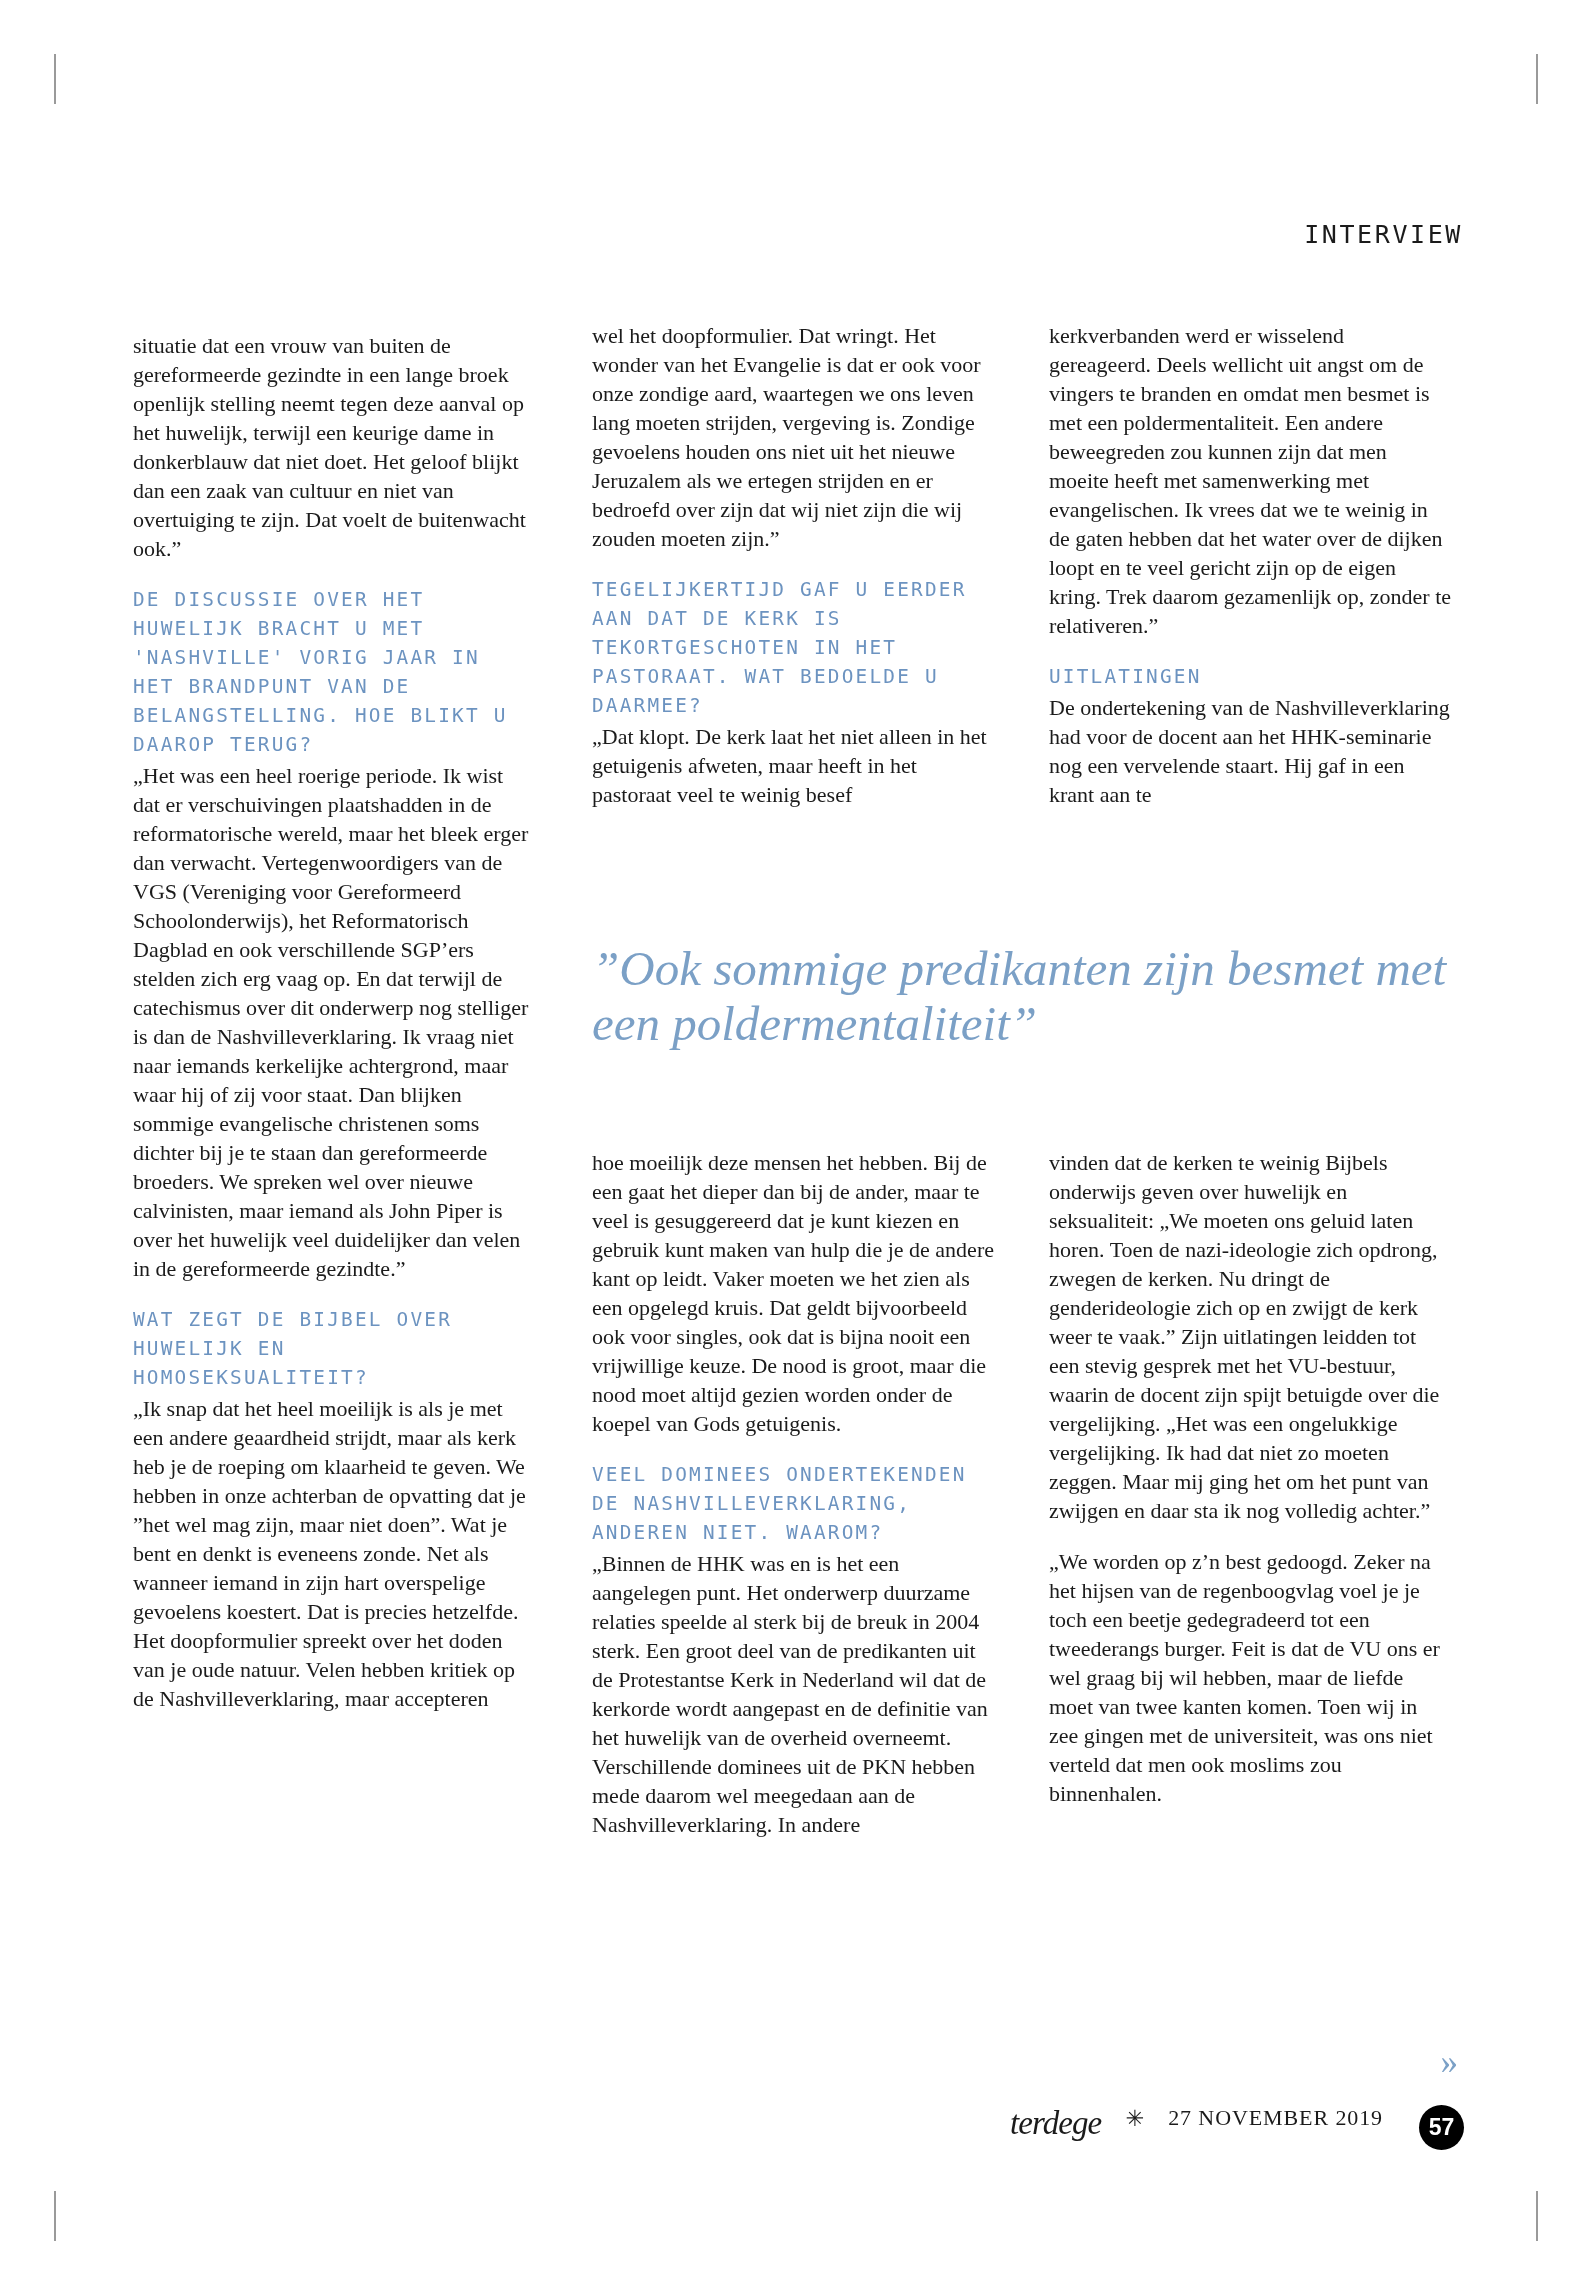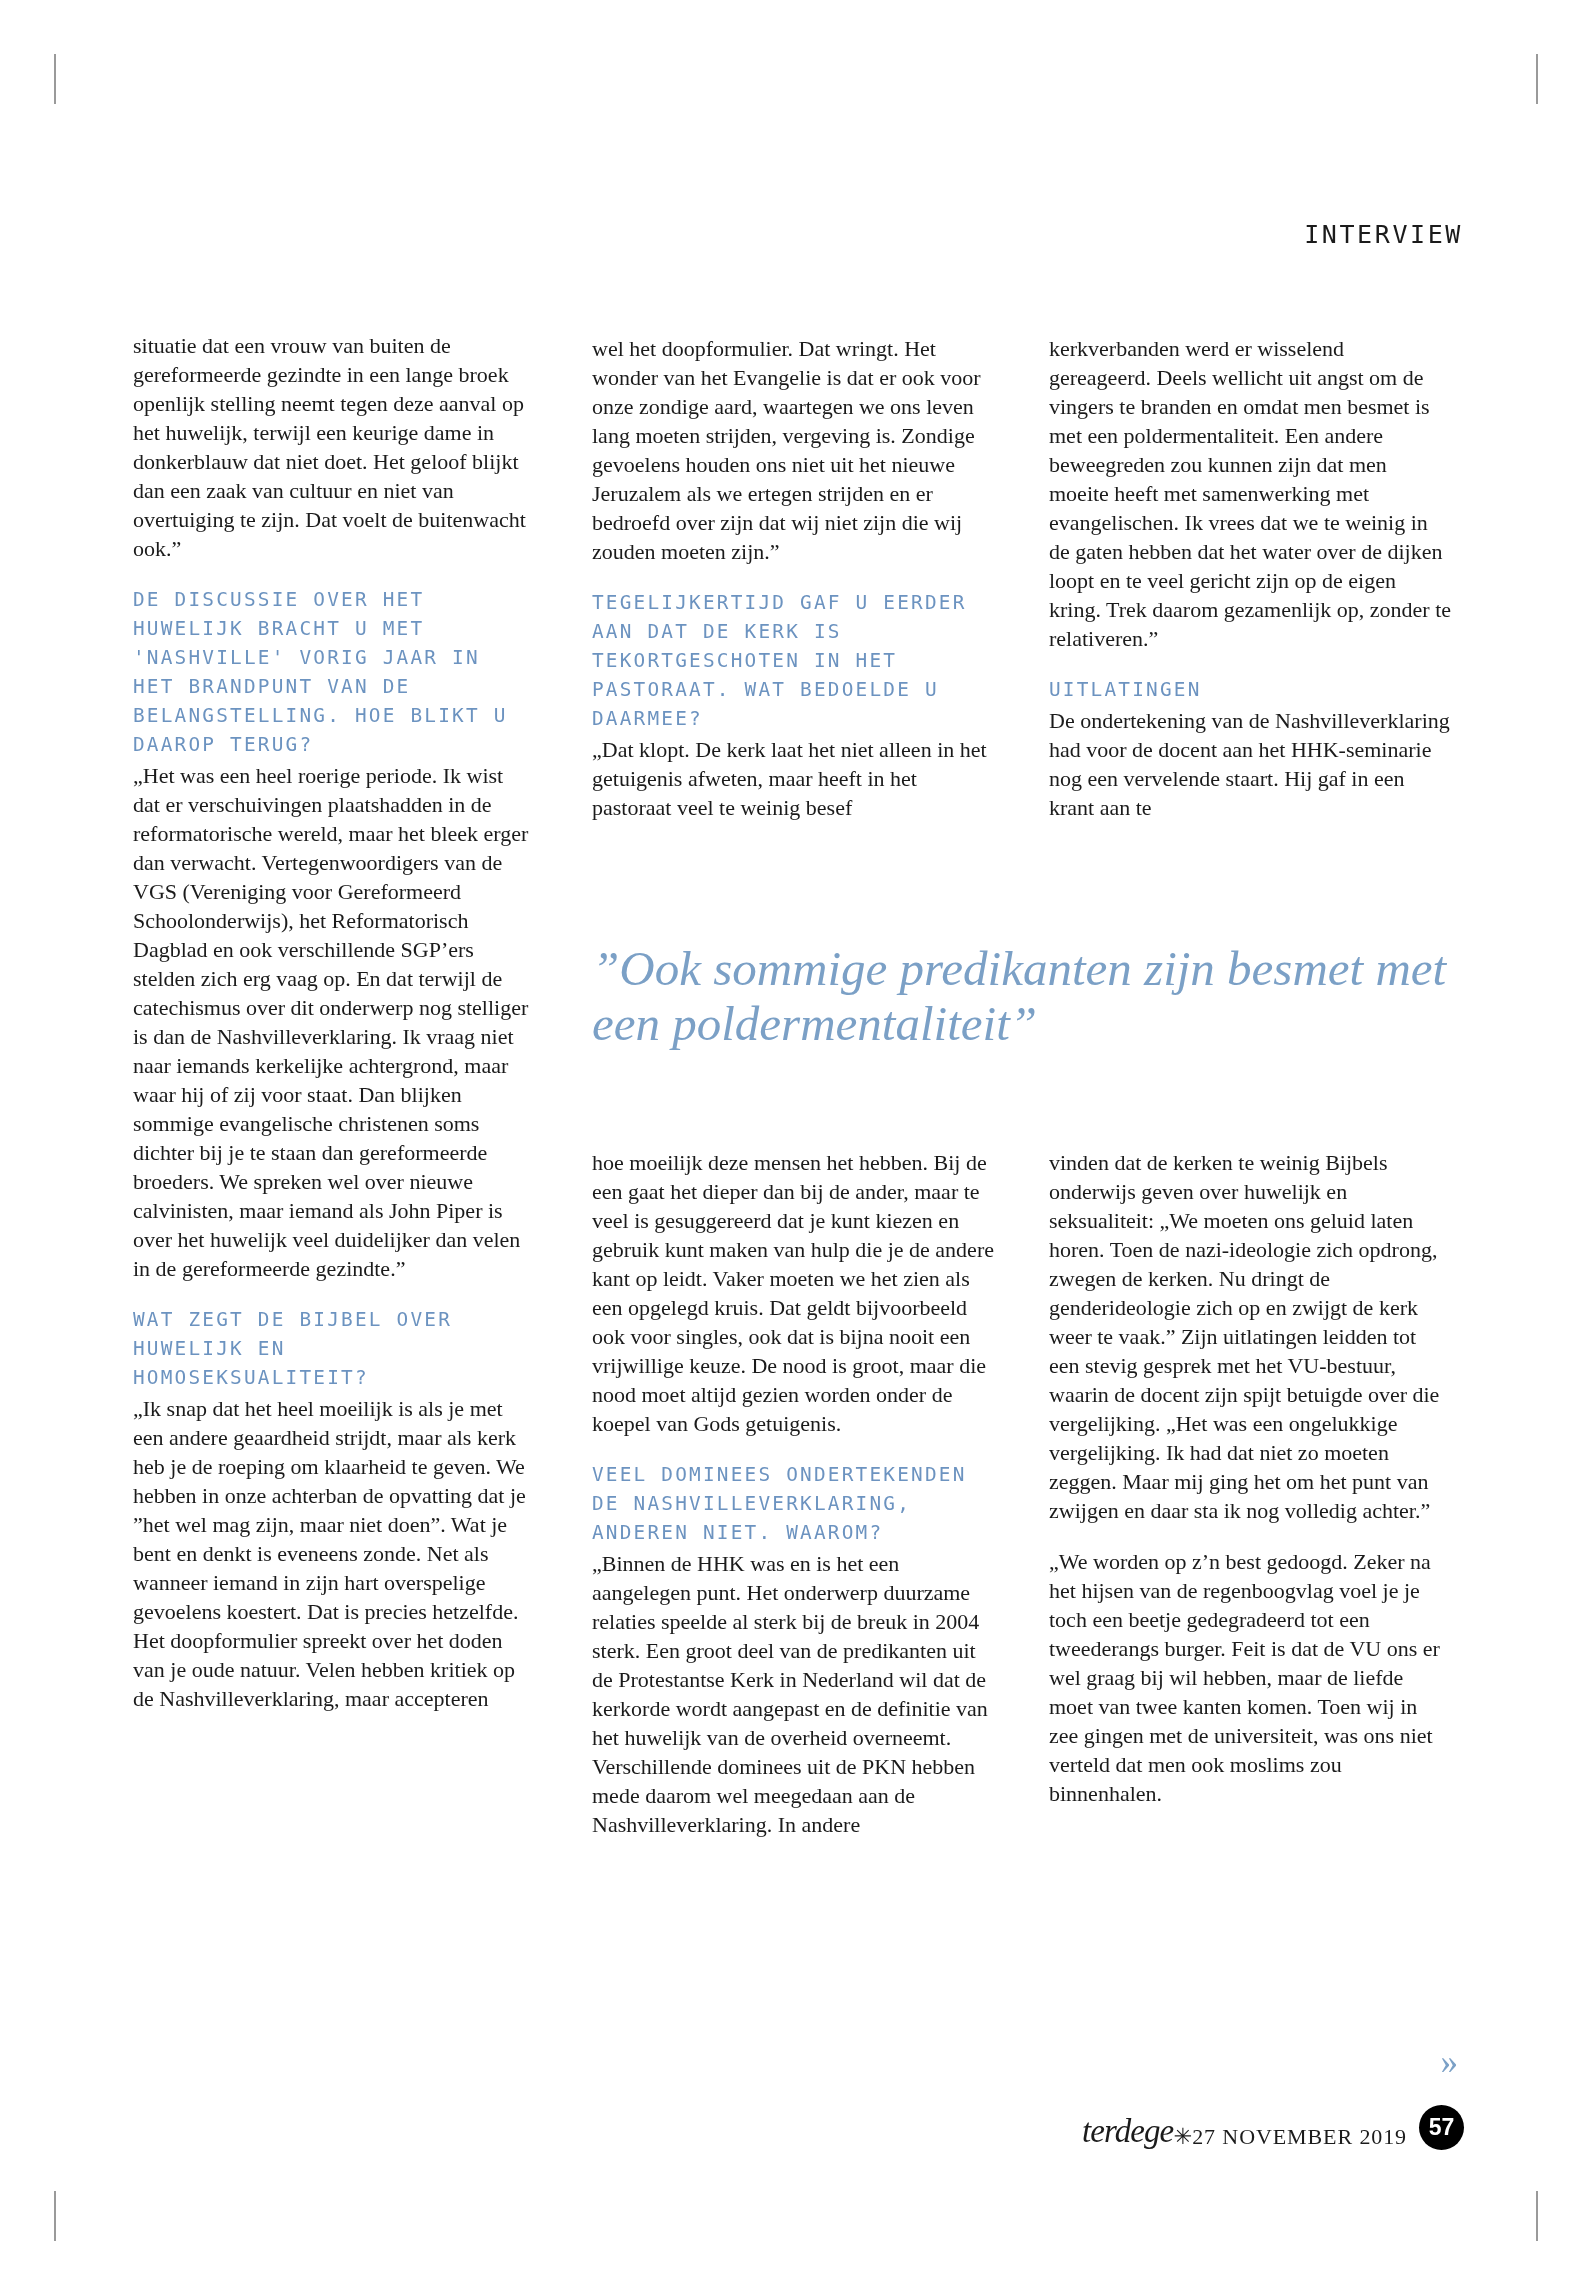--- a/index.html
+++ b/index.html
@@ -49,21 +49,21 @@
     position: absolute;
     width: 402px;
     font-size: 22px;
     line-height: 29px;
     text-align: left;
   }
   .col.c1 { left: 133px; }
   .col.c2 { left: 592px; }
   .col.c3 { left: 1049px; }
 
-  .top-band  { top: 334px; }
+  .top-band  { top: 321px; }
   .bot-band  { top: 1148px; }
 
   
   .col.c1.full { top: 331px; width: 402px; }
 
   p { margin: 0 0 0 0; }
   p + p { margin-top: 0; }
 
   .para { margin-bottom: 0; }
   .spacer { height: 22.4px; }
@@ -100,22 +100,22 @@
     line-height: 55px;
     color: #7ba0c6;
   }
 
   
   .footer {
     position: absolute;
     right: 128px;
     bottom: 145px;
     display: flex;
-    align-items: flex-end;
-    gap: 0;
+    align-items: flex-start;
+    gap: 24px;
     font-family: "Liberation Serif", serif;
   }
   .brand {
     font-family: "Liberation Serif", serif;
     font-style: italic;
     font-size: 33px;
     color: #1b1b1b;
     letter-spacing: -0.9px;
   }
   .star { font-size: 22.4px; color:#1b1b1b; }

